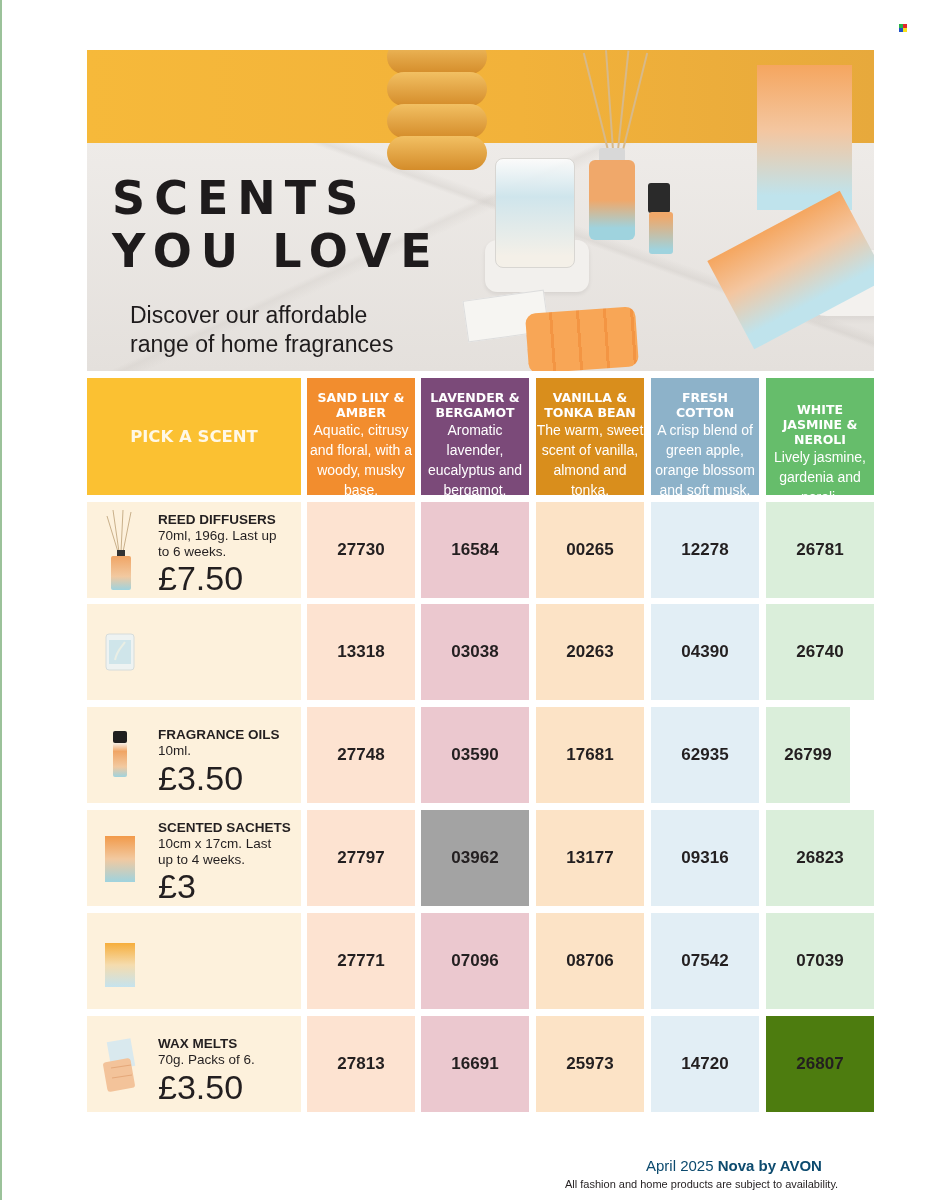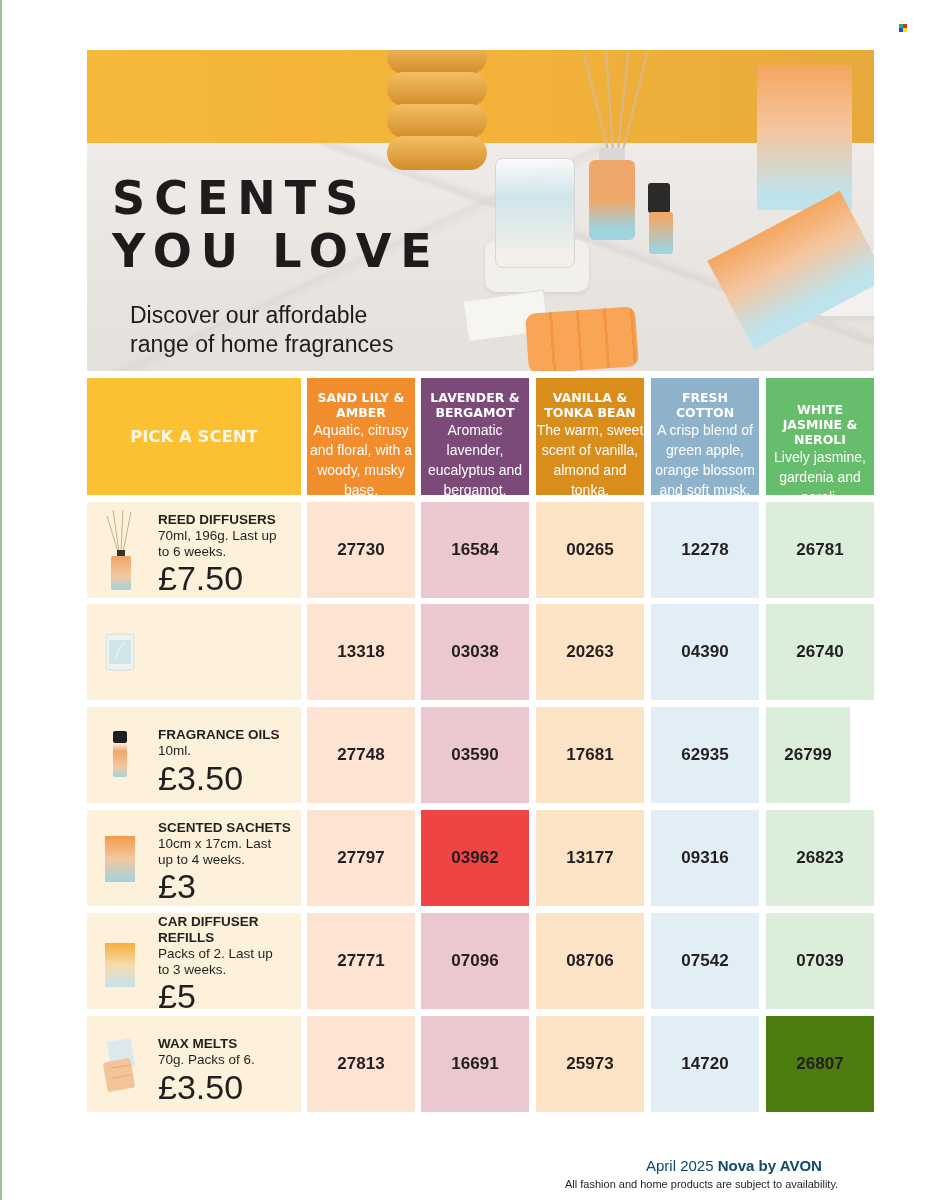--- a/index.html
+++ b/index.html
@@ -208,41 +208,36 @@
       </defs>
     <rect x="4" y="4" width="30" height="46" fill="url(#g4)"></rect>
   </svg>
   <div class="info">
     <span class="pname">SCENTED SACHETS</span>
     <span class="pdesc" style="width:125px">10cm x 17cm. Last up to 4 weeks.</span>
     <span class="price">£3</span>
   </div>
 </div>
 <div class="cell code" style="left:307px;top:810px;width:108px;height:96px;background:#fde3d1">27797</div>
-<div class="cell code" style="left:421px;top:810px;width:108px;height:96px;background:#ef4444">03962</div>
+<div class="cell code" style="left:421px;top:810px;width:108px;height:96px;background:#a3a3a3">03962</div>
 <div class="cell code" style="left:536px;top:810px;width:108px;height:96px;background:#fce3c6">13177</div>
 <div class="cell code" style="left:651px;top:810px;width:108px;height:96px;background:#e2eef5">09316</div>
 <div class="cell code" style="left:766px;top:810px;width:108px;height:96px;background:#daeeda">26823</div>
 
 <div class="cell product" style="left:87px;top:913px;width:214px;height:96px">
   <svg class="thumb" style="top:26px" width="38" height="52" viewBox="0 0 38 52">
     <defs>
         <linearGradient id="g5" x1="0" y1="0" x2="0" y2="1">
           <stop offset="0" stop-color="#f6ae3c"></stop>
           <stop offset=".5" stop-color="#f5dcae"></stop>
           <stop offset="1" stop-color="#c5e3ee"></stop>
         </linearGradient>
       </defs>
     <rect x="4" y="4" width="30" height="44" fill="url(#g5)"></rect>
   </svg>
-  <div class="info" style="top:1px">
-    <span class="pname" style="width:110px">CAR DIFFUSER REFILLS</span>
-    <span class="pdesc" style="width:125px">Packs of 2. Last up to 3 weeks.</span>
-    <span class="price">£5</span>
-  </div>
 </div>
 <div class="cell code" style="left:307px;top:913px;width:108px;height:96px;background:#fde3d1">27771</div>
 <div class="cell code" style="left:421px;top:913px;width:108px;height:96px;background:#ebc8cf">07096</div>
 <div class="cell code" style="left:536px;top:913px;width:108px;height:96px;background:#fce3c6">08706</div>
 <div class="cell code" style="left:651px;top:913px;width:108px;height:96px;background:#e2eef5">07542</div>
 <div class="cell code" style="left:766px;top:913px;width:108px;height:96px;background:#daeeda">07039</div>
 
 <div class="cell product" style="left:87px;top:1016px;width:214px;height:96px">
   <svg class="thumb" style="top:22px" width="38" height="56" viewBox="0 0 38 56">
     <rect x="8" y="2" width="24" height="28" fill="#d9e9ee" transform="rotate(-10 20 16)"></rect>

